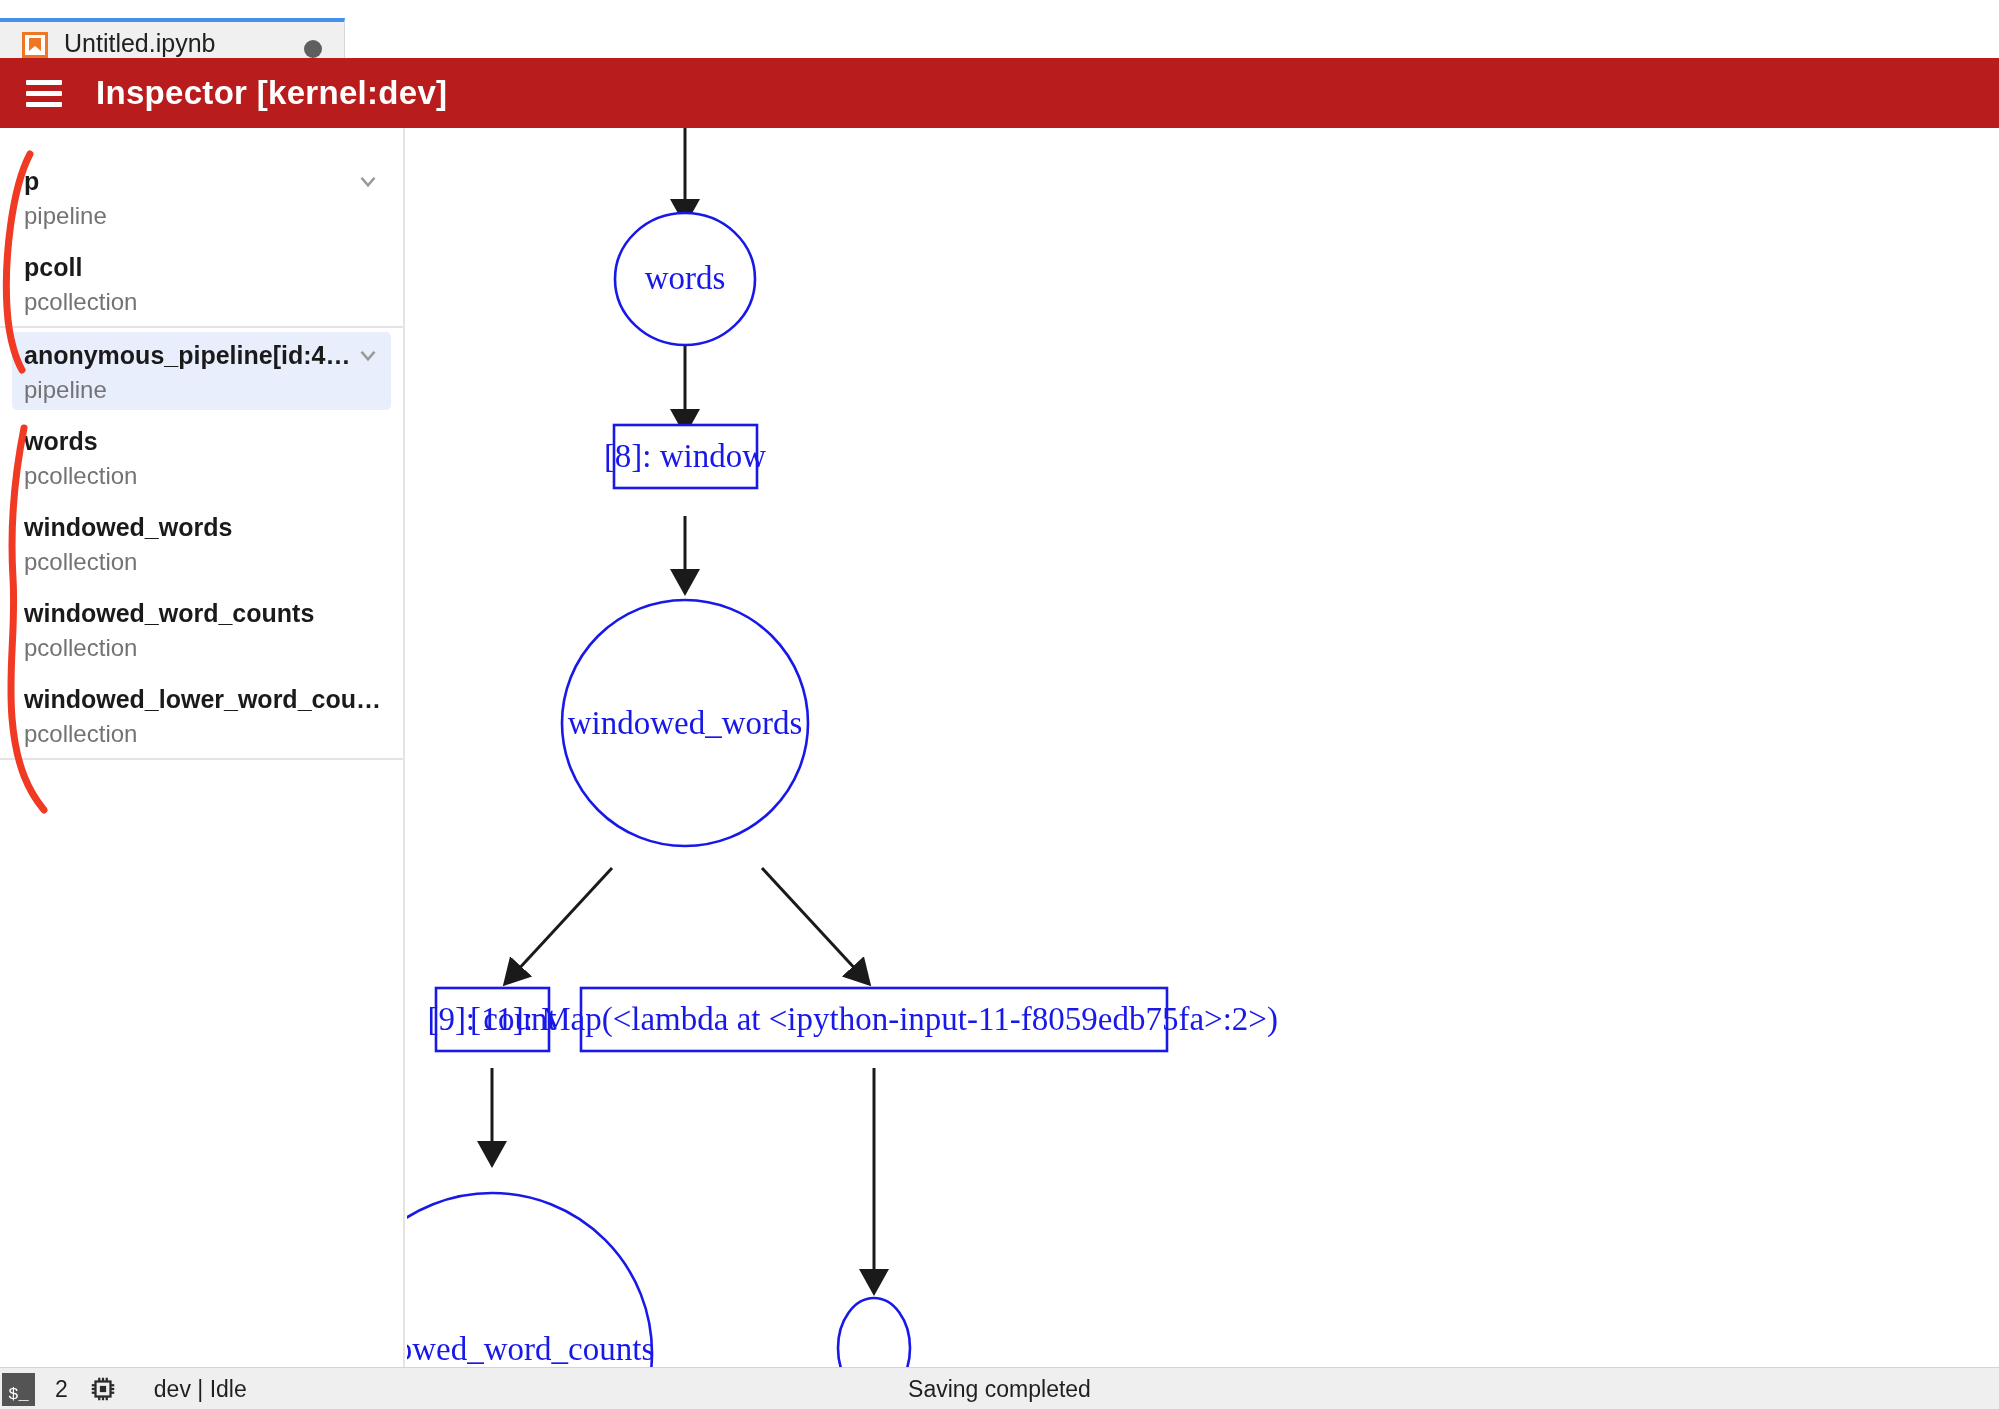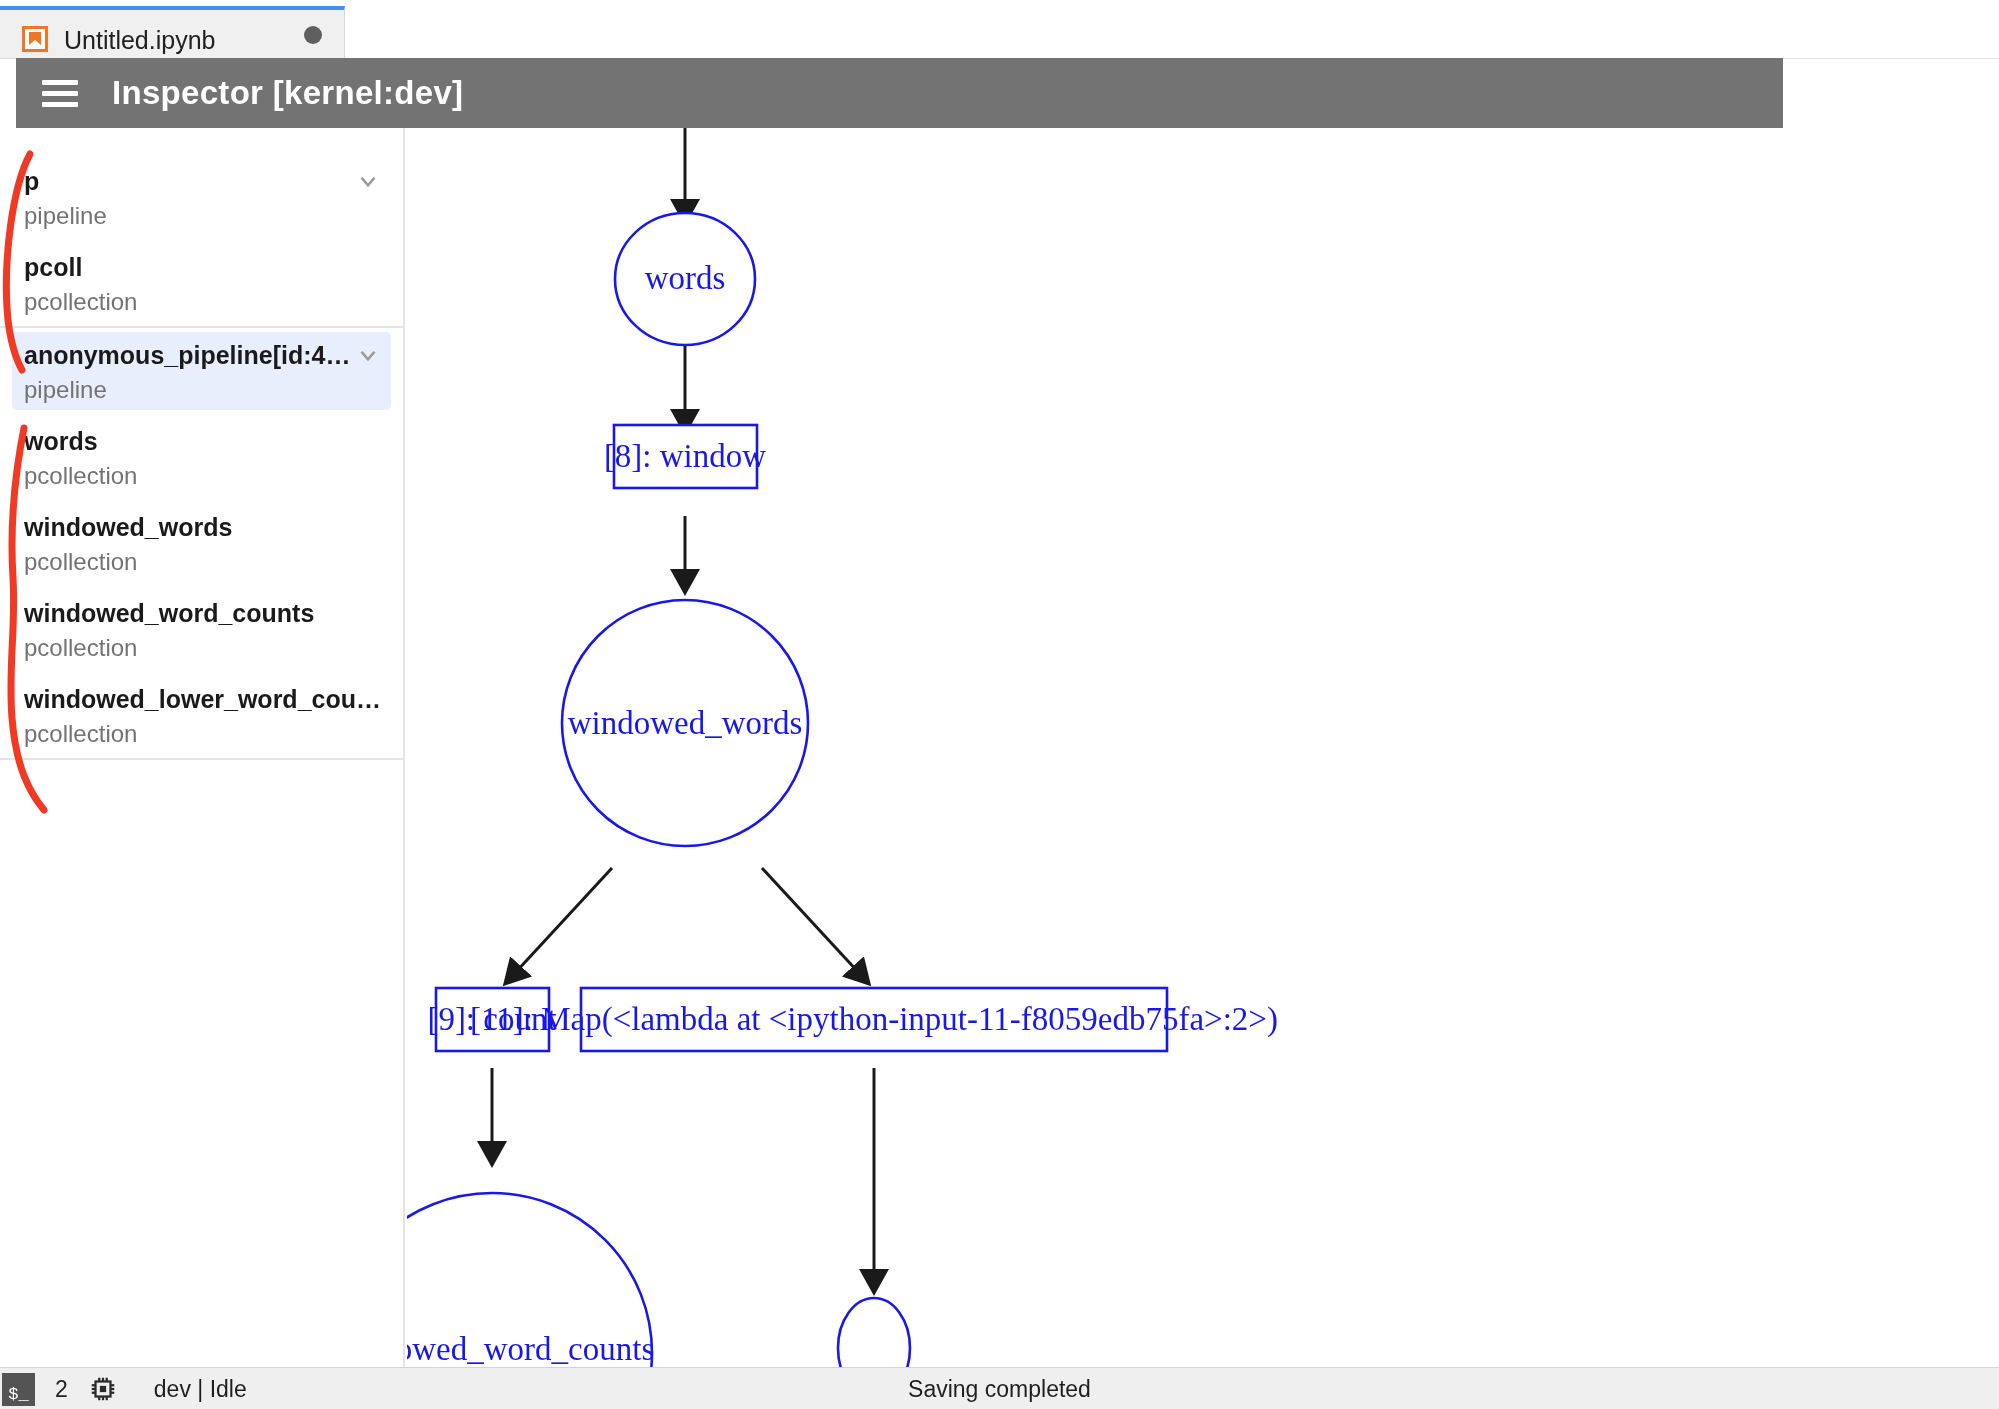--- a/index.html
+++ b/index.html
@@ -15,24 +15,24 @@
 
   
   .tabbar {
     position: absolute; left: 0; top: 0;
     width: 1999px; height: 58px;
     background: #ffffff;
     border-bottom: 1px solid #e0e0e0;
     display: flex; align-items: flex-end;
   }
   .tab {
-    height: 52px;
+    height: 40px;
     box-sizing: border-box;
-    display: flex; align-items: flex-start;
-    padding: 16px 22px;
+    display: flex; align-items: flex-end;
+    padding: 0 22px;
     font-size: 25px;
     color: #212121;
     position: relative;
     border-right: 1px solid #d6d6d6;
   }
   .tab.inactive {
     background: #f0f0f0;
     border-top: 4px solid #4390ee;
     width: 345px;
   }
@@ -64,23 +64,23 @@
   .tab-close {
     margin-left: 14px;
     font-size: 25px;
     color: #3c3c3c;
     line-height: 1;
   }
 
   
   .header {
     position: absolute; left: 0; top: 58px;
-    width: 1767px; height: 70px;
-    background: #737373;
-    display: flex; align-items: center; margin-left: 16px;
+    width: 1999px; height: 70px;
+    background: #b91c1c;
+    display: flex; align-items: center;
   }
   .hamburger {
     width: 36px; height: 27px;
     margin-left: 26px; margin-right: 34px;
     display: flex; flex-direction: column; justify-content: space-between;
     flex: none;
   }
   .hamburger span { display:block; height: 5px; background: #ffffff; border-radius: 1px; }
   .header-title {
     color: #ffffff;

